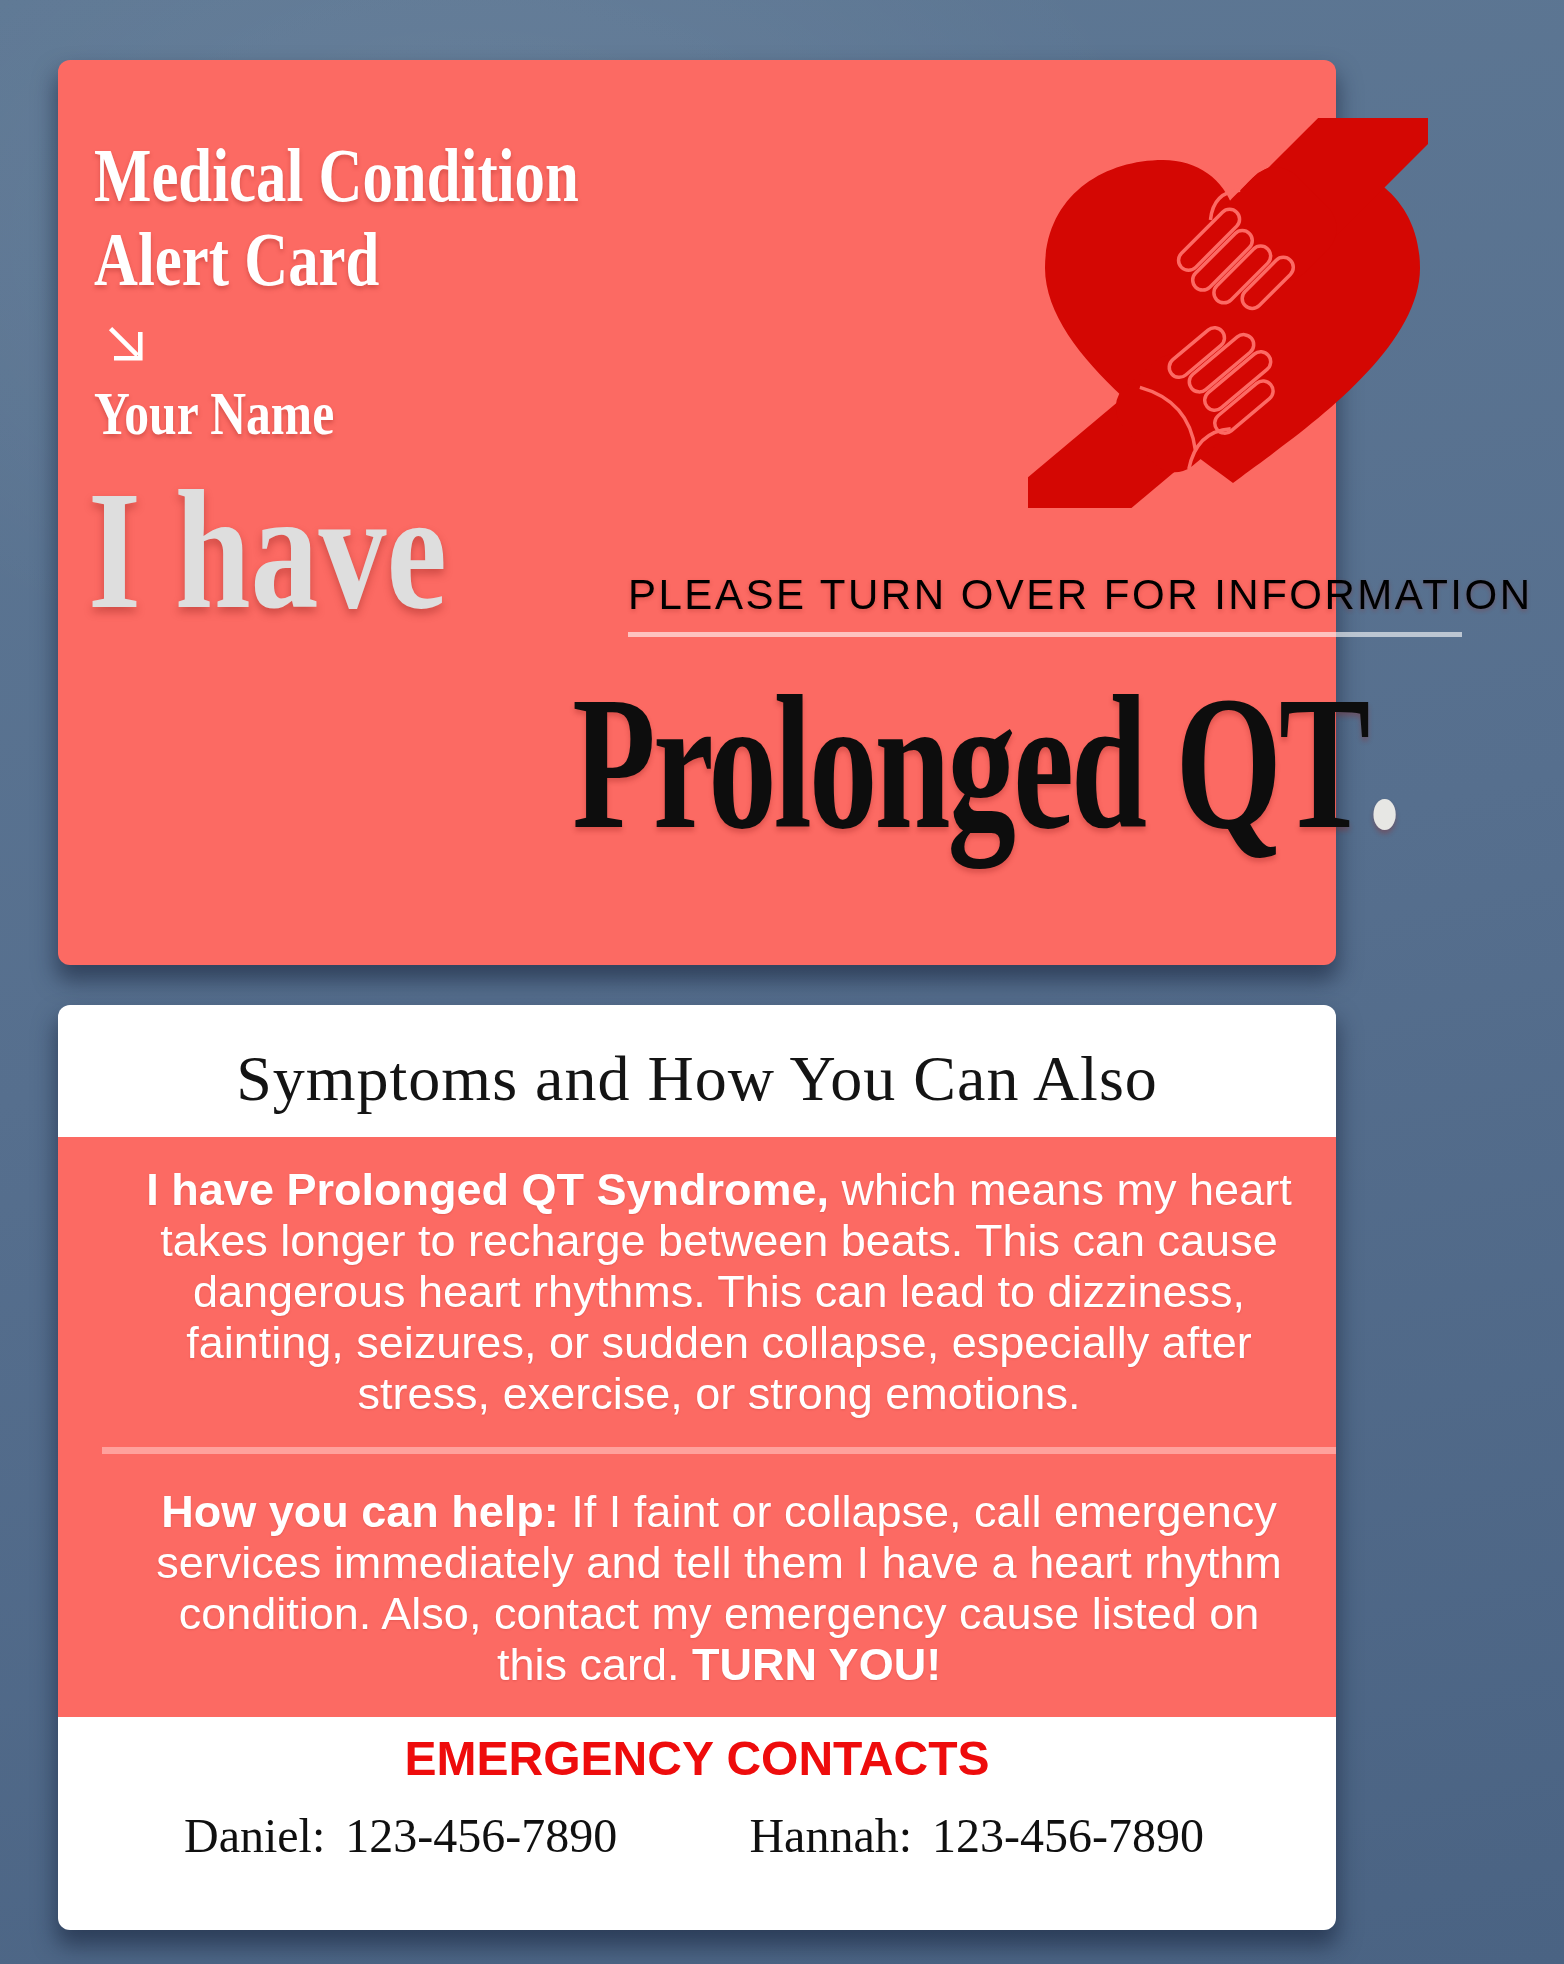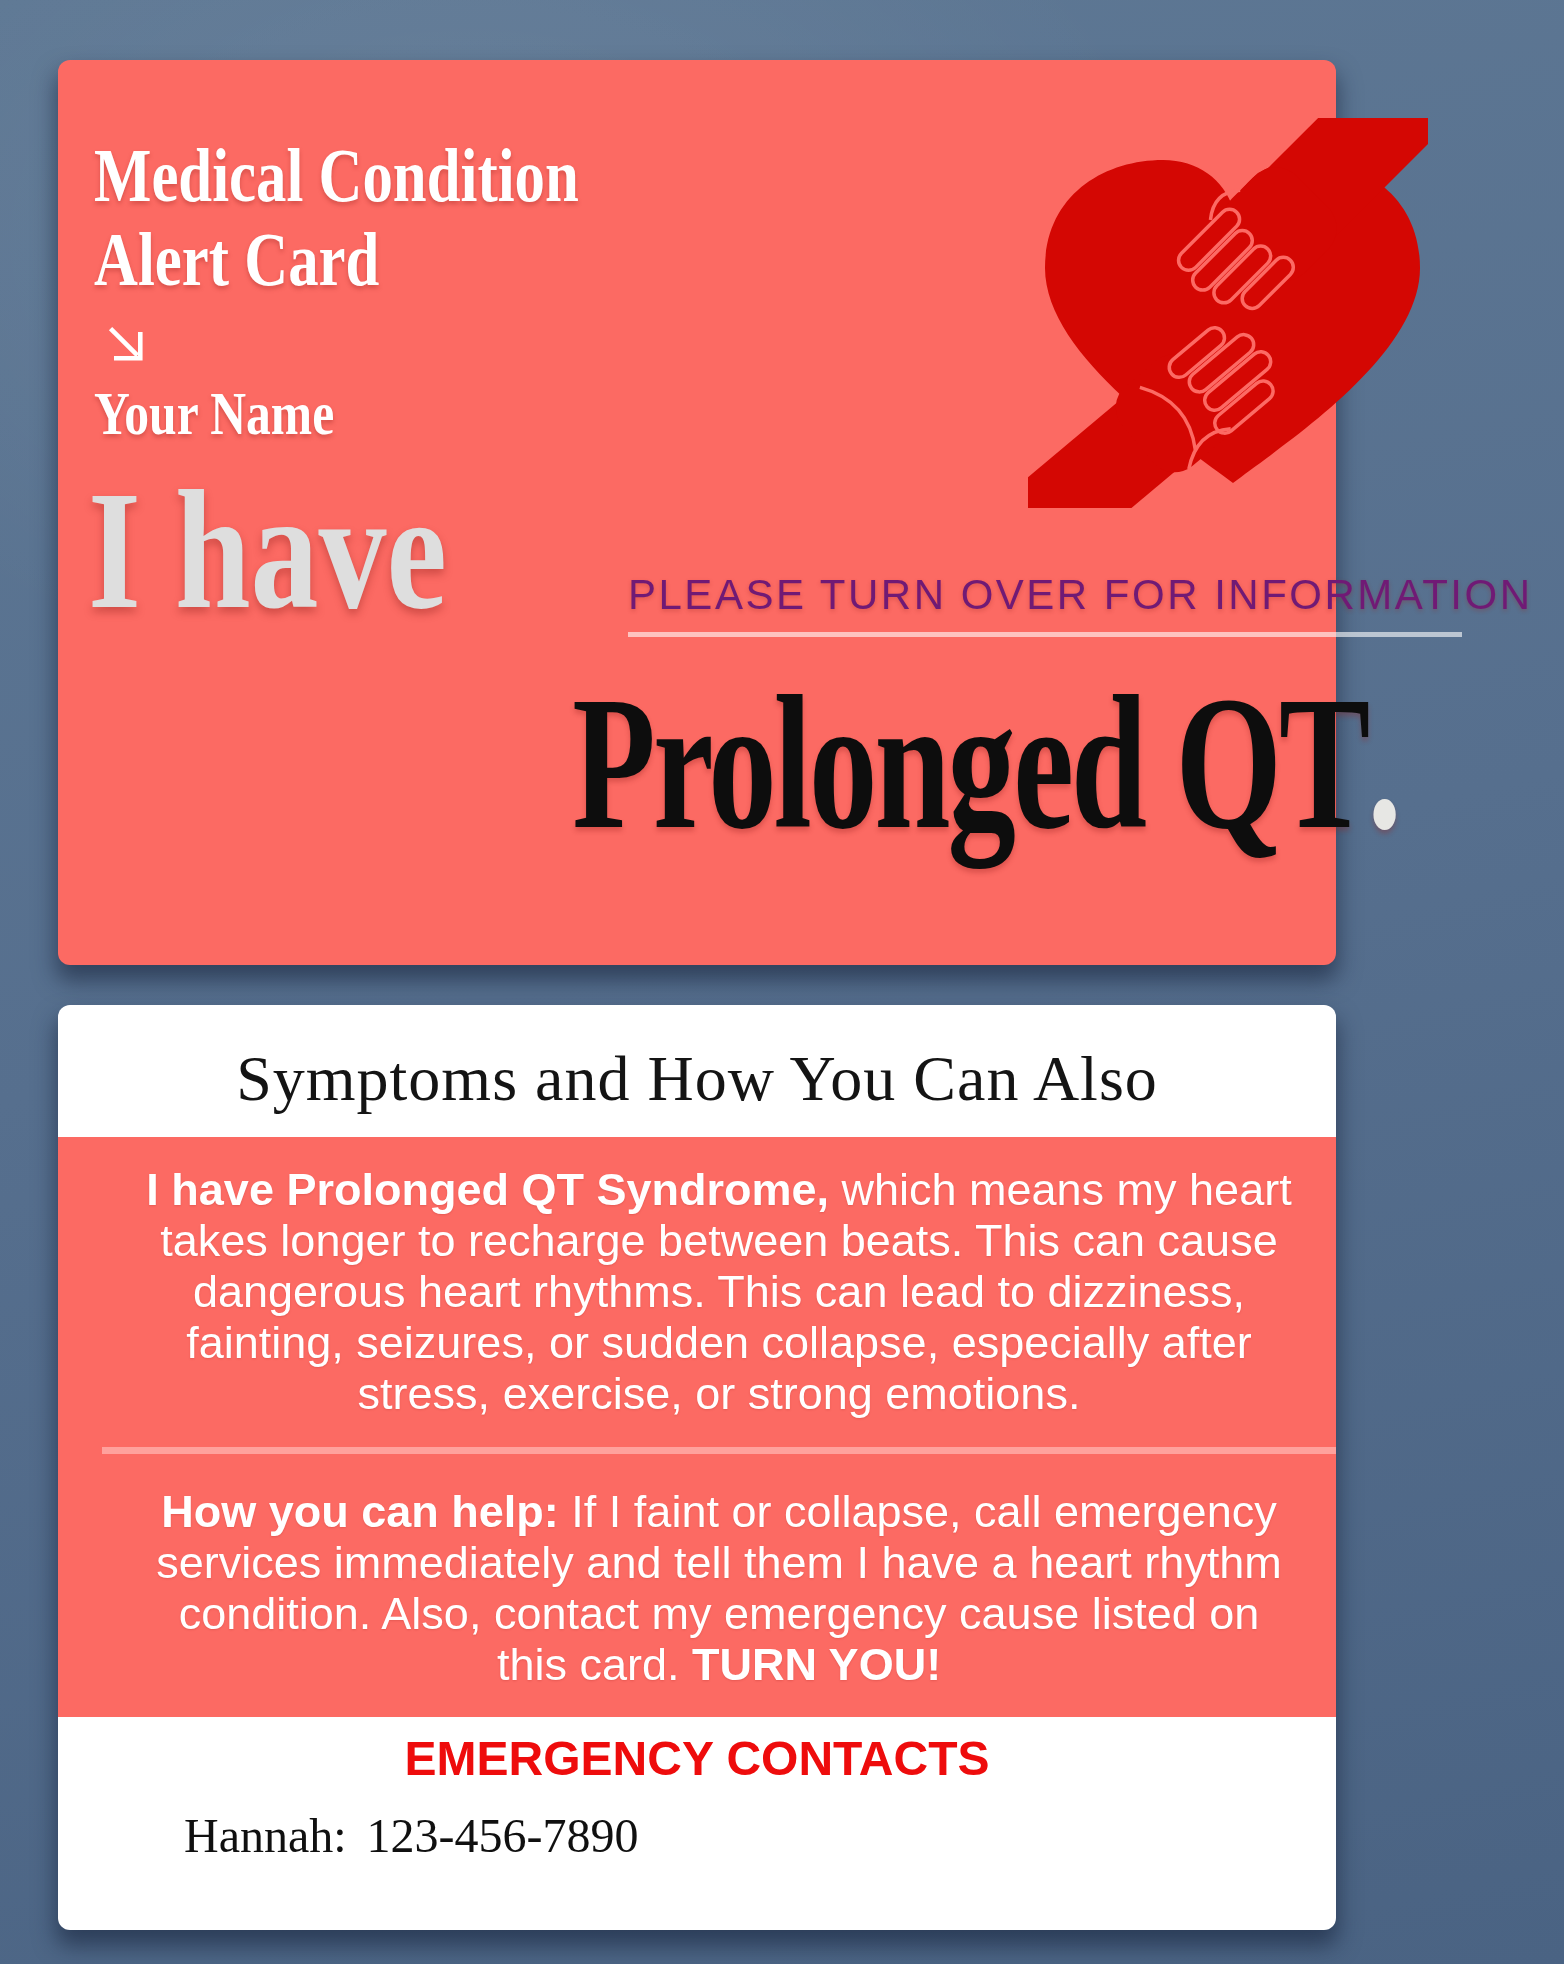--- a/index.html
+++ b/index.html
@@ -36,21 +36,21 @@
   .fc-ihave{
     position:absolute;left:30px;top:405px;
     font-weight:700;font-size:170px;line-height:1;color:#dedede;
     transform:scaleX(0.8);transform-origin:left top;
     text-shadow:0 5px 9px rgba(140,30,25,0.4);
   }
   .heart-svg{position:absolute;left:970px;top:58px;}
   .turnover-wrap{position:absolute;left:570px;top:512px;width:834px;text-align:center;}
   .turnover{
     font-family:"Liberation Sans", sans-serif;
-    font-size:42px;line-height:46px;letter-spacing:2.5px;color:#701a75;
+    font-size:42px;line-height:46px;letter-spacing:2.5px;color:#000000;
     white-space:nowrap;
     text-shadow:0 2px 4px rgba(150,35,30,0.3);
   }
   .turnover-line{margin-top:14px;height:5px;background:rgba(255,255,255,0.6);}
   .condition{
     position:absolute;left:370px;top:608px;width:1030px;text-align:center;
     font-weight:700;font-size:190px;line-height:1;color:#0d0d0d;
     letter-spacing:-4px;white-space:nowrap;
     transform:scaleX(0.72);transform-origin:center top;
     text-shadow:0 4px 6px rgba(150,30,25,0.3);
@@ -166,18 +166,21 @@
         <div>services immediately and tell them I have a heart rhythm</div>
         <div>condition. Also, contact my emergency cause listed on</div>
         <div><span>this card. </span><span class="b">TURN YOU!</span></div>
       </div>
     </div>
 
     <div class="em-heading">EMERGENCY CONTACTS</div>
 
     <div class="contacts">
       <div class="contact">
+        <span class="cname">Daniel:</span><span class="cphone">123-456-7890</span>
+      </div>
+      <div class="contact">
         <span class="cname">Hannah:</span><span class="cphone">123-456-7890</span>
       </div>
     </div>
   </section>
 
 </div>
 
 </body></html>

